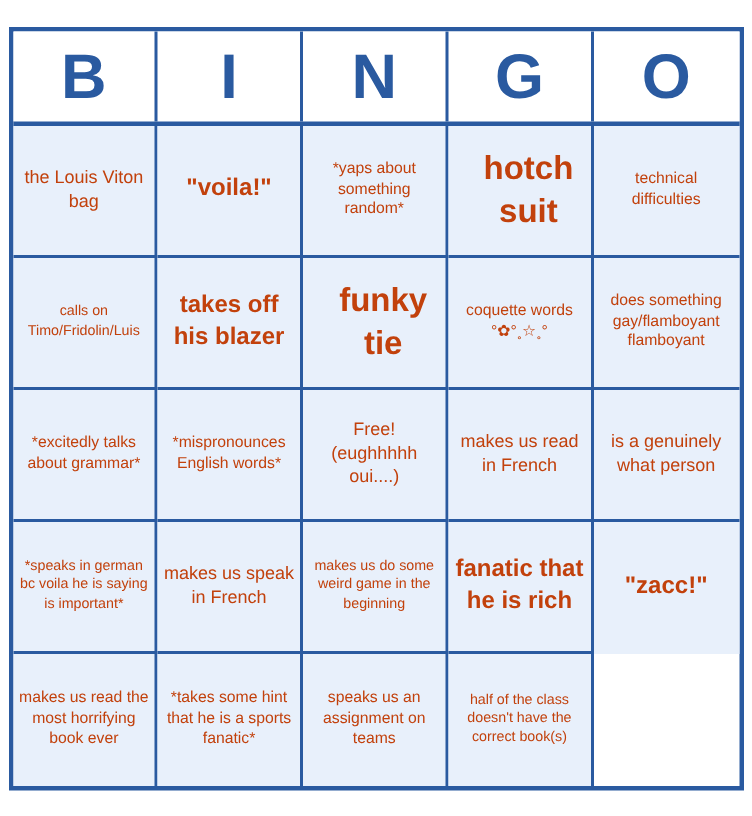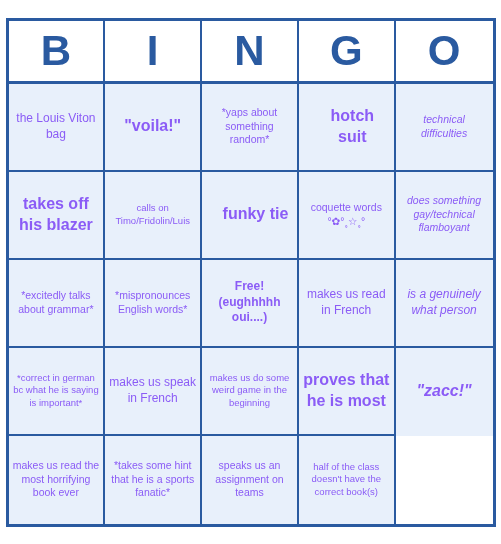--- a/index.html
+++ b/index.html
@@ -41,33 +41,32 @@
       border-right: 2px solid #2a5aa0;
       border-bottom: 2px solid #2a5aa0;
       min-height: 88px;
       display: flex;
       align-items: center;
       justify-content: center;
       text-align: center;
       padding: 5px 4px;
       background: #e8f0fb;
       font-size: 12px;
-      color: #8b5cf6;
+      color: #c2410c;
       line-height: 1.3;
       word-break: break-word;
     }
     .bingo-cell:nth-child(5n) {
       border-right: none;
-      font-style: italic;
     }
     .bingo-cell:nth-last-child(-n+5) {
       border-bottom: none;
     }
     .cell-large {
-      font-size: 16px;
+      font-size: 22px;
       font-weight: bold;
       padding-left: 16px;
     }
     .cell-medium {
       font-size: 16px;
       font-weight: bold;
     }
     .cell-small {
       font-size: 10.5px;
     }
@@ -85,35 +84,35 @@
     <div class="bingo-letter">N</div>
     <div class="bingo-letter">G</div>
     <div class="bingo-letter">O</div>
   </div>
   <div class="bingo-grid" id="grid-container">
   <div class="bingo-cell">the Louis Viton bag</div>
       <div class="bingo-cell cell-medium">"voila!"</div>
       <div class="bingo-cell cell-small">*yaps about something random*</div>
       <div class="bingo-cell cell-large">hotch suit</div>
       <div class="bingo-cell cell-small">technical difficulties</div>
+      <div class="bingo-cell cell-tiny">calls on Timo/Fridolin/Luis</div>
       <div class="bingo-cell cell-medium">takes off his blazer</div>
-      <div class="bingo-cell cell-tiny">calls on Timo/Fridolin/Luis</div>
       <div class="bingo-cell cell-large">funky tie</div>
       <div class="bingo-cell cell-small">coquette words
 °✿°˳☆˳°</div>
-      <div class="bingo-cell cell-small">does something gay/technical flamboyant</div>
+      <div class="bingo-cell cell-small">does something gay/flamboyant flamboyant</div>
       <div class="bingo-cell cell-small">*excitedly talks about grammar*</div>
       <div class="bingo-cell cell-small">*mispronounces English words*</div>
-      <div class="bingo-cell cell-small" style="font-weight: bold; font-size: 12px;">Free!
+      <div class="bingo-cell cell-small" style="font-weight: normal; font-size: 12px;">Free!
 (eughhhhh oui....)</div>
       <div class="bingo-cell">makes us read in French</div>
       <div class="bingo-cell">is a genuinely what person</div>
-      <div class="bingo-cell cell-tiny">*correct in german bc what he is saying is important*</div>
+      <div class="bingo-cell cell-tiny">*speaks in german bc voila he is saying is important*</div>
       <div class="bingo-cell">makes us speak in French</div>
       <div class="bingo-cell cell-tiny">makes us do some weird game in the beginning</div>
-      <div class="bingo-cell cell-medium">proves that he is most</div>
+      <div class="bingo-cell cell-medium">fanatic that he is rich</div>
       <div class="bingo-cell cell-medium">"zacc!"</div>
       <div class="bingo-cell cell-small">makes us read the most horrifying book ever</div>
       <div class="bingo-cell cell-small">*takes some hint that he is a sports fanatic*</div>
       <div class="bingo-cell cell-small">speaks us an assignment on teams</div>
       <div class="bingo-cell cell-tiny">half of the class doesn't have the correct book(s)</div>
     </div>
 </div>
 
 </body></html>

